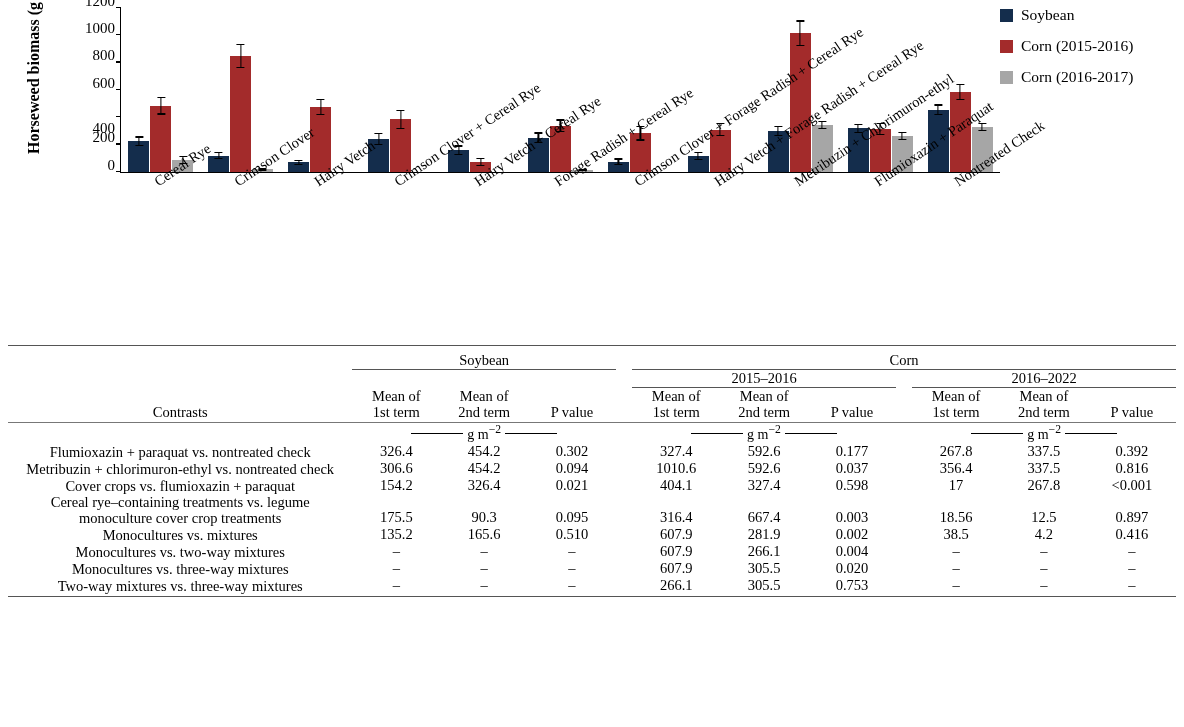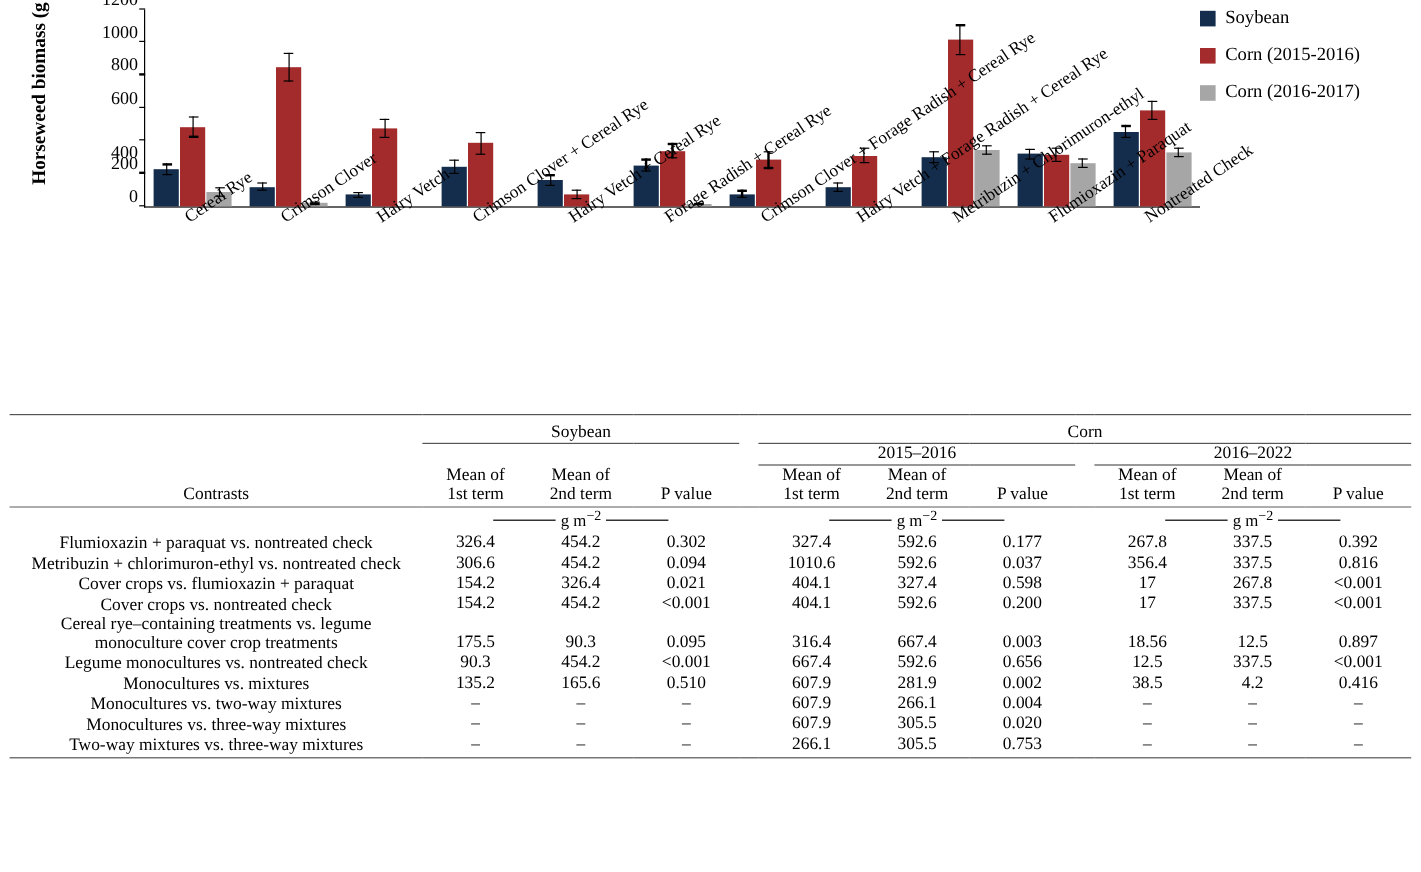--- a/index.html
+++ b/index.html
@@ -458,62 +458,34 @@
             <td></td>
             <td class="num">404.1</td>
             <td class="num">327.4</td>
             <td class="num">0.598</td>
             <td></td>
             <td class="num">17</td>
             <td class="num">267.8</td>
             <td class="num bold">&lt;0.001</td>
           </tr>
           <tr>
-            <td class="rowlabel">Cover crops vs. nontreated check</td>
-            <td class="num">154.2</td>
-            <td class="num">454.2</td>
-            <td class="num bold">&lt;0.001</td>
-            <td></td>
-            <td class="num">404.1</td>
-            <td class="num">592.6</td>
-            <td class="num">0.200</td>
-            <td></td>
-            <td class="num">17</td>
-            <td class="num">337.5</td>
-            <td class="num bold">&lt;0.001</td>
-          </tr>
-          <tr>
             <td class="rowlabel">Cereal rye–containing treatments vs. legume<br>monoculture cover crop treatments</td>
             <td class="num">175.5</td>
             <td class="num">90.3</td>
             <td class="num">0.095</td>
             <td></td>
             <td class="num">316.4</td>
             <td class="num">667.4</td>
             <td class="num bold">0.003</td>
             <td></td>
             <td class="num">18.56</td>
             <td class="num">12.5</td>
             <td class="num">0.897</td>
           </tr>
           <tr>
-            <td class="rowlabel">Legume monocultures vs. nontreated check</td>
-            <td class="num">90.3</td>
-            <td class="num">454.2</td>
-            <td class="num bold">&lt;0.001</td>
-            <td></td>
-            <td class="num">667.4</td>
-            <td class="num">592.6</td>
-            <td class="num">0.656</td>
-            <td></td>
-            <td class="num">12.5</td>
-            <td class="num">337.5</td>
-            <td class="num bold">&lt;0.001</td>
-          </tr>
-          <tr>
             <td class="rowlabel">Monocultures vs. mixtures</td>
             <td class="num">135.2</td>
             <td class="num">165.6</td>
             <td class="num">0.510</td>
             <td></td>
             <td class="num">607.9</td>
             <td class="num">281.9</td>
             <td class="num bold">0.002</td>
             <td></td>
             <td class="num">38.5</td>

